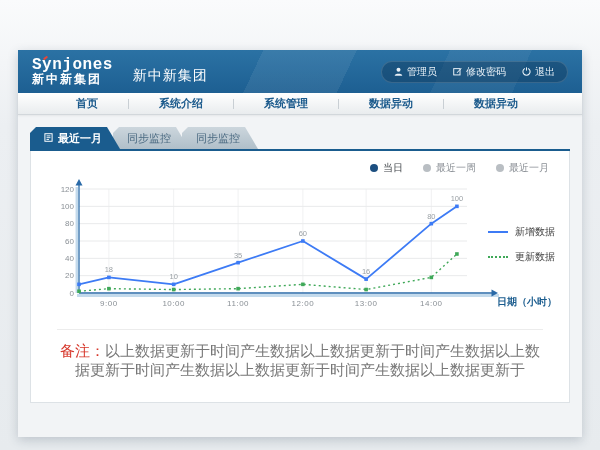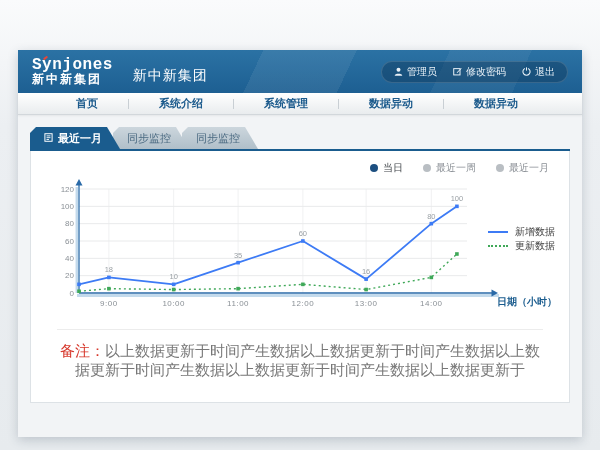--- a/index.html
+++ b/index.html
@@ -59,21 +59,21 @@
   .filters { display:flex; justify-content:flex-end; gap:20px; padding:2px 10px 0 0;font-family:Liberation Serif, serif; }
   .radio { display:flex; align-items:center; gap:5px; font-size:10px; color:#8b9096; cursor:pointer; }
   .radio .dot { width:8px; height:8px; border-radius:50%; background:#b9bec3; }
   .radio.selected { color:#3a3f44; }
   .radio.selected .dot { background:#1c4f80; }
 
   .ylabel { font-size:10.5px; font-weight:bold; color:#1a5c8e; margin:4px 0 0 24px; }
 
   .chart-row { position:relative; height:144px; margin-top:2px; }
   .chart-row svg { position:absolute; left:8px; top:0; }
-  .legend { position:absolute; right:4px; top:48px; display:flex; flex-direction:column; }
+  .legend { position:absolute; right:4px; top:48px; display:flex; flex-direction:column; gap:11px; }
   .legend-item { display:flex; align-items:center; gap:7px; font-size:10px; color:#444; }
   .sw { width:20px; height:0; }
   .sw.solid { border-top:2px solid #3d7bf5; }
   .sw.dotted { border-top:2px dotted #3fa858; }
   .xlabel { position:absolute; right:2px; top:118px; font-size:10px; font-weight:bold; color:#1a5c8e; }
 
   .divider { border-top:1px solid #ececec; margin:8px 16px 0; }
   .note { text-align:center; font-size:15px; color:#777; margin-top:12px; padding:0 14px; }
   .note .red { color:#d6362a; }
 </style>

